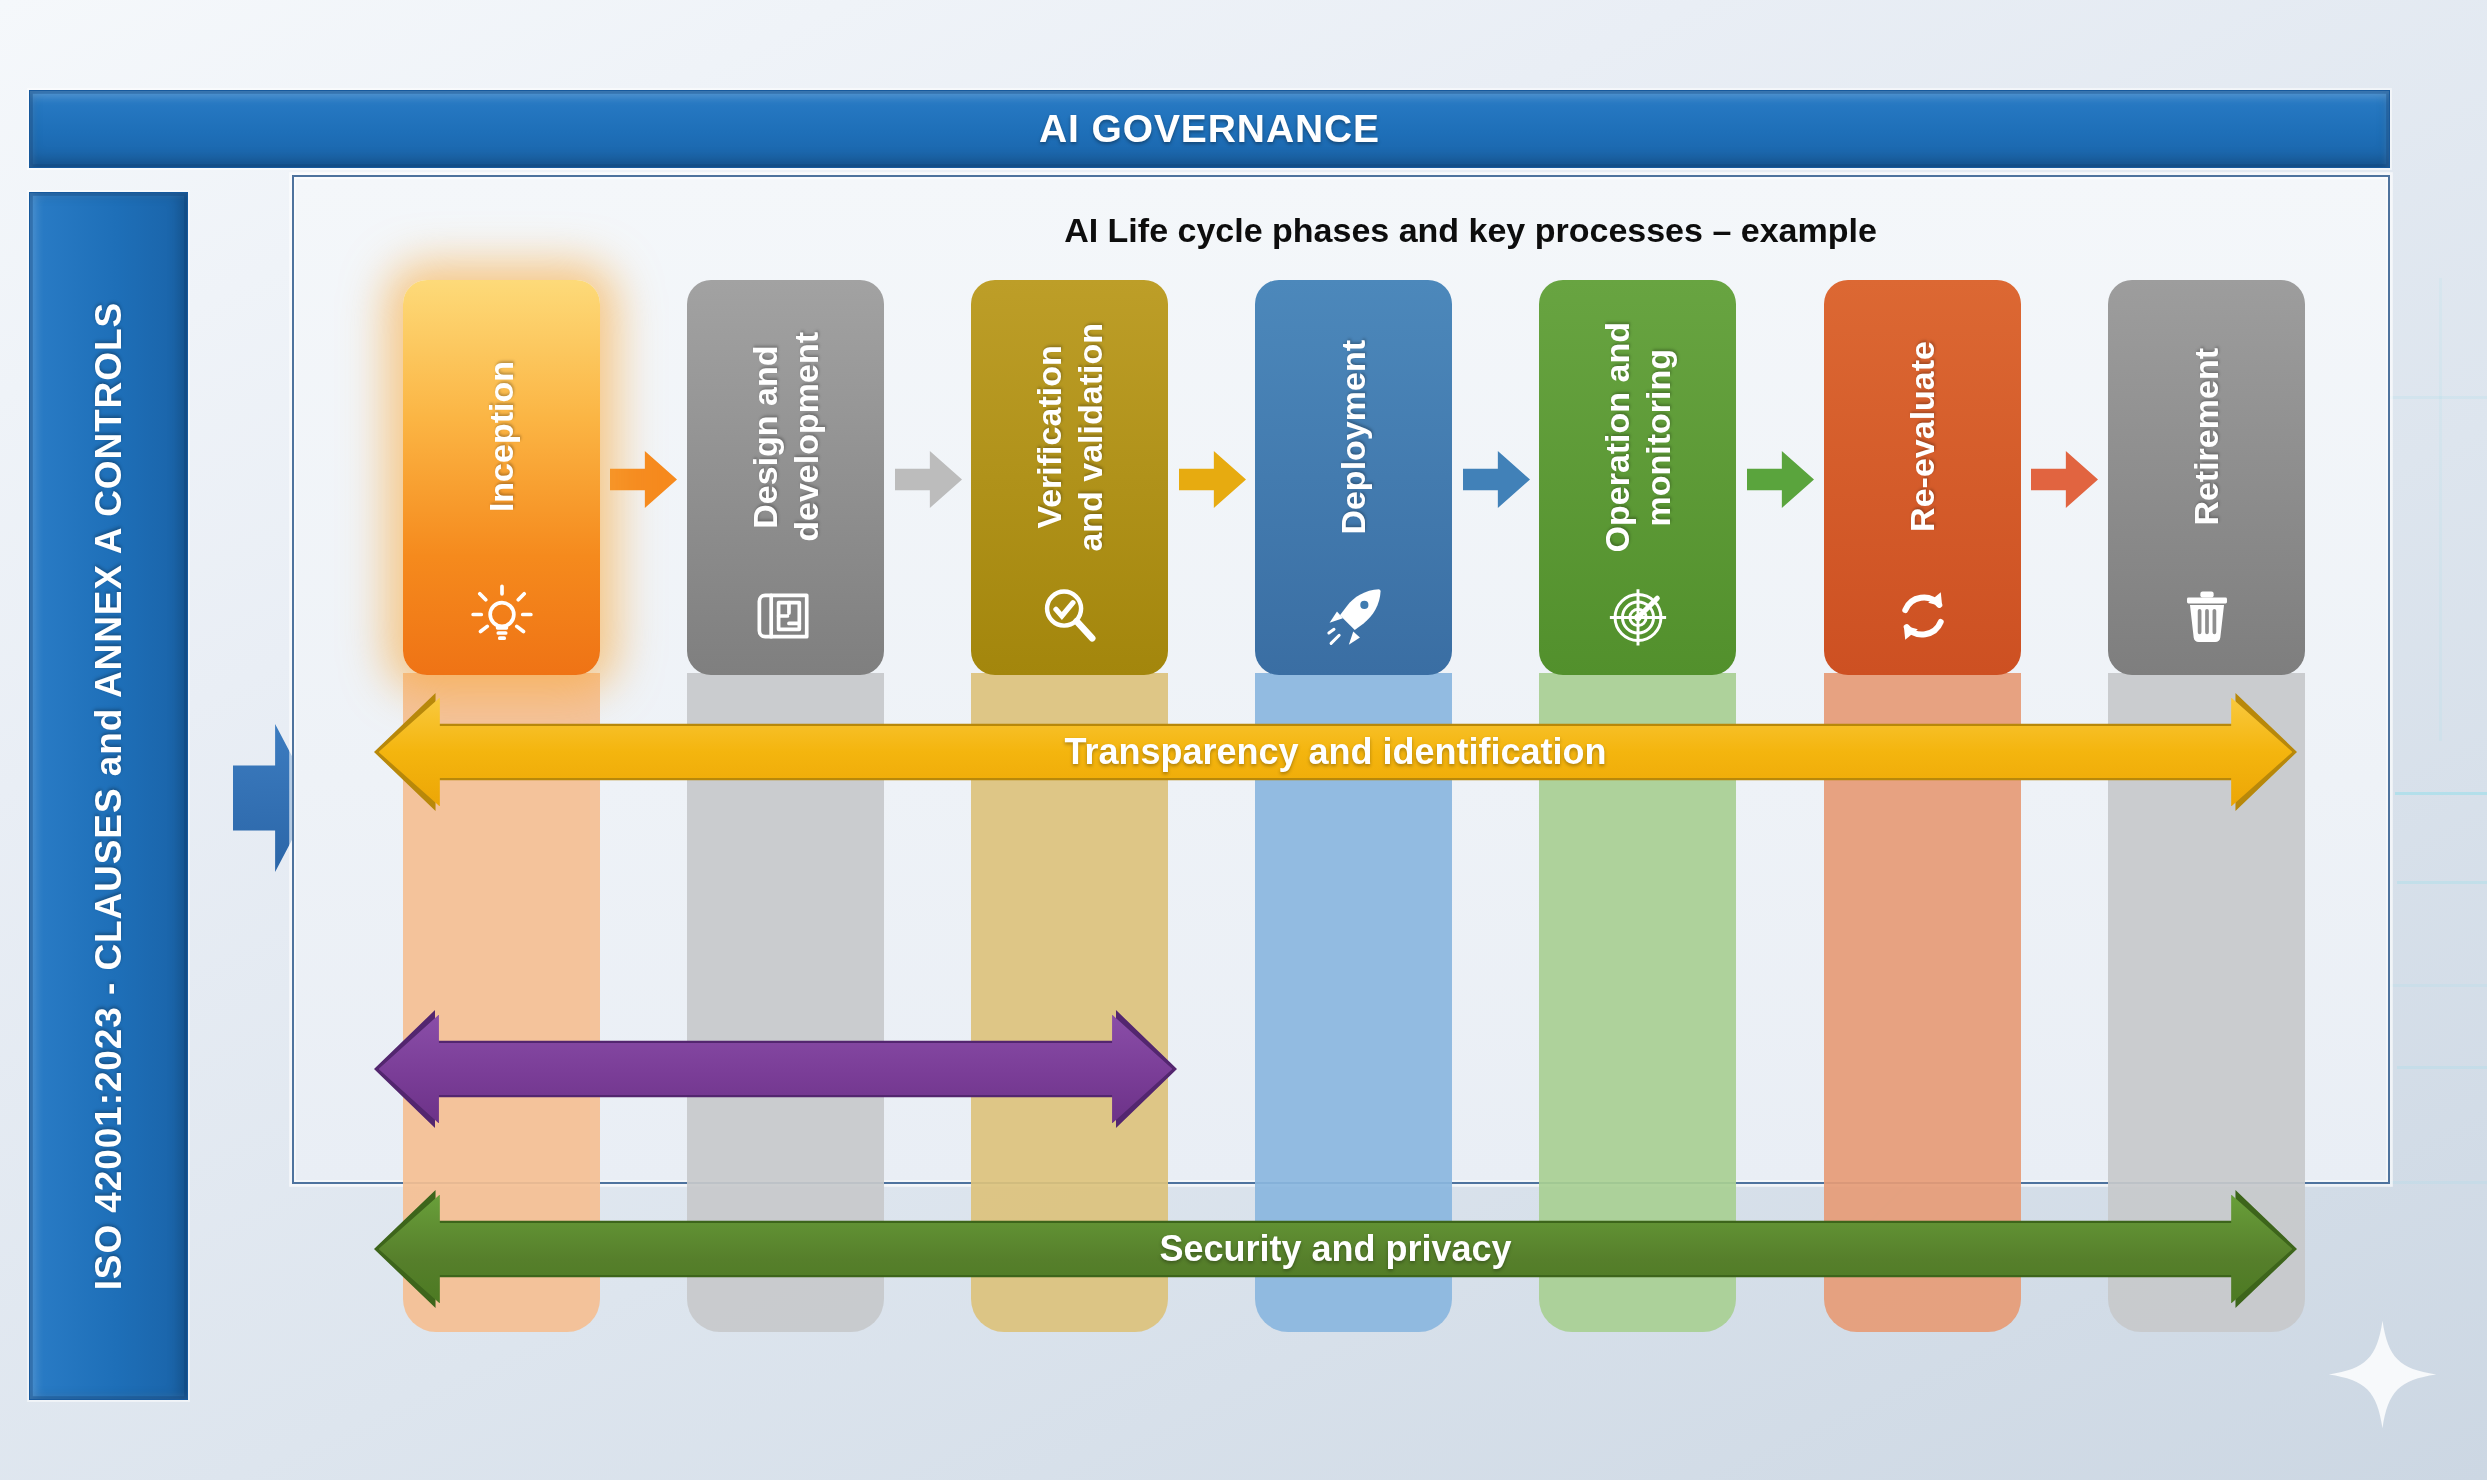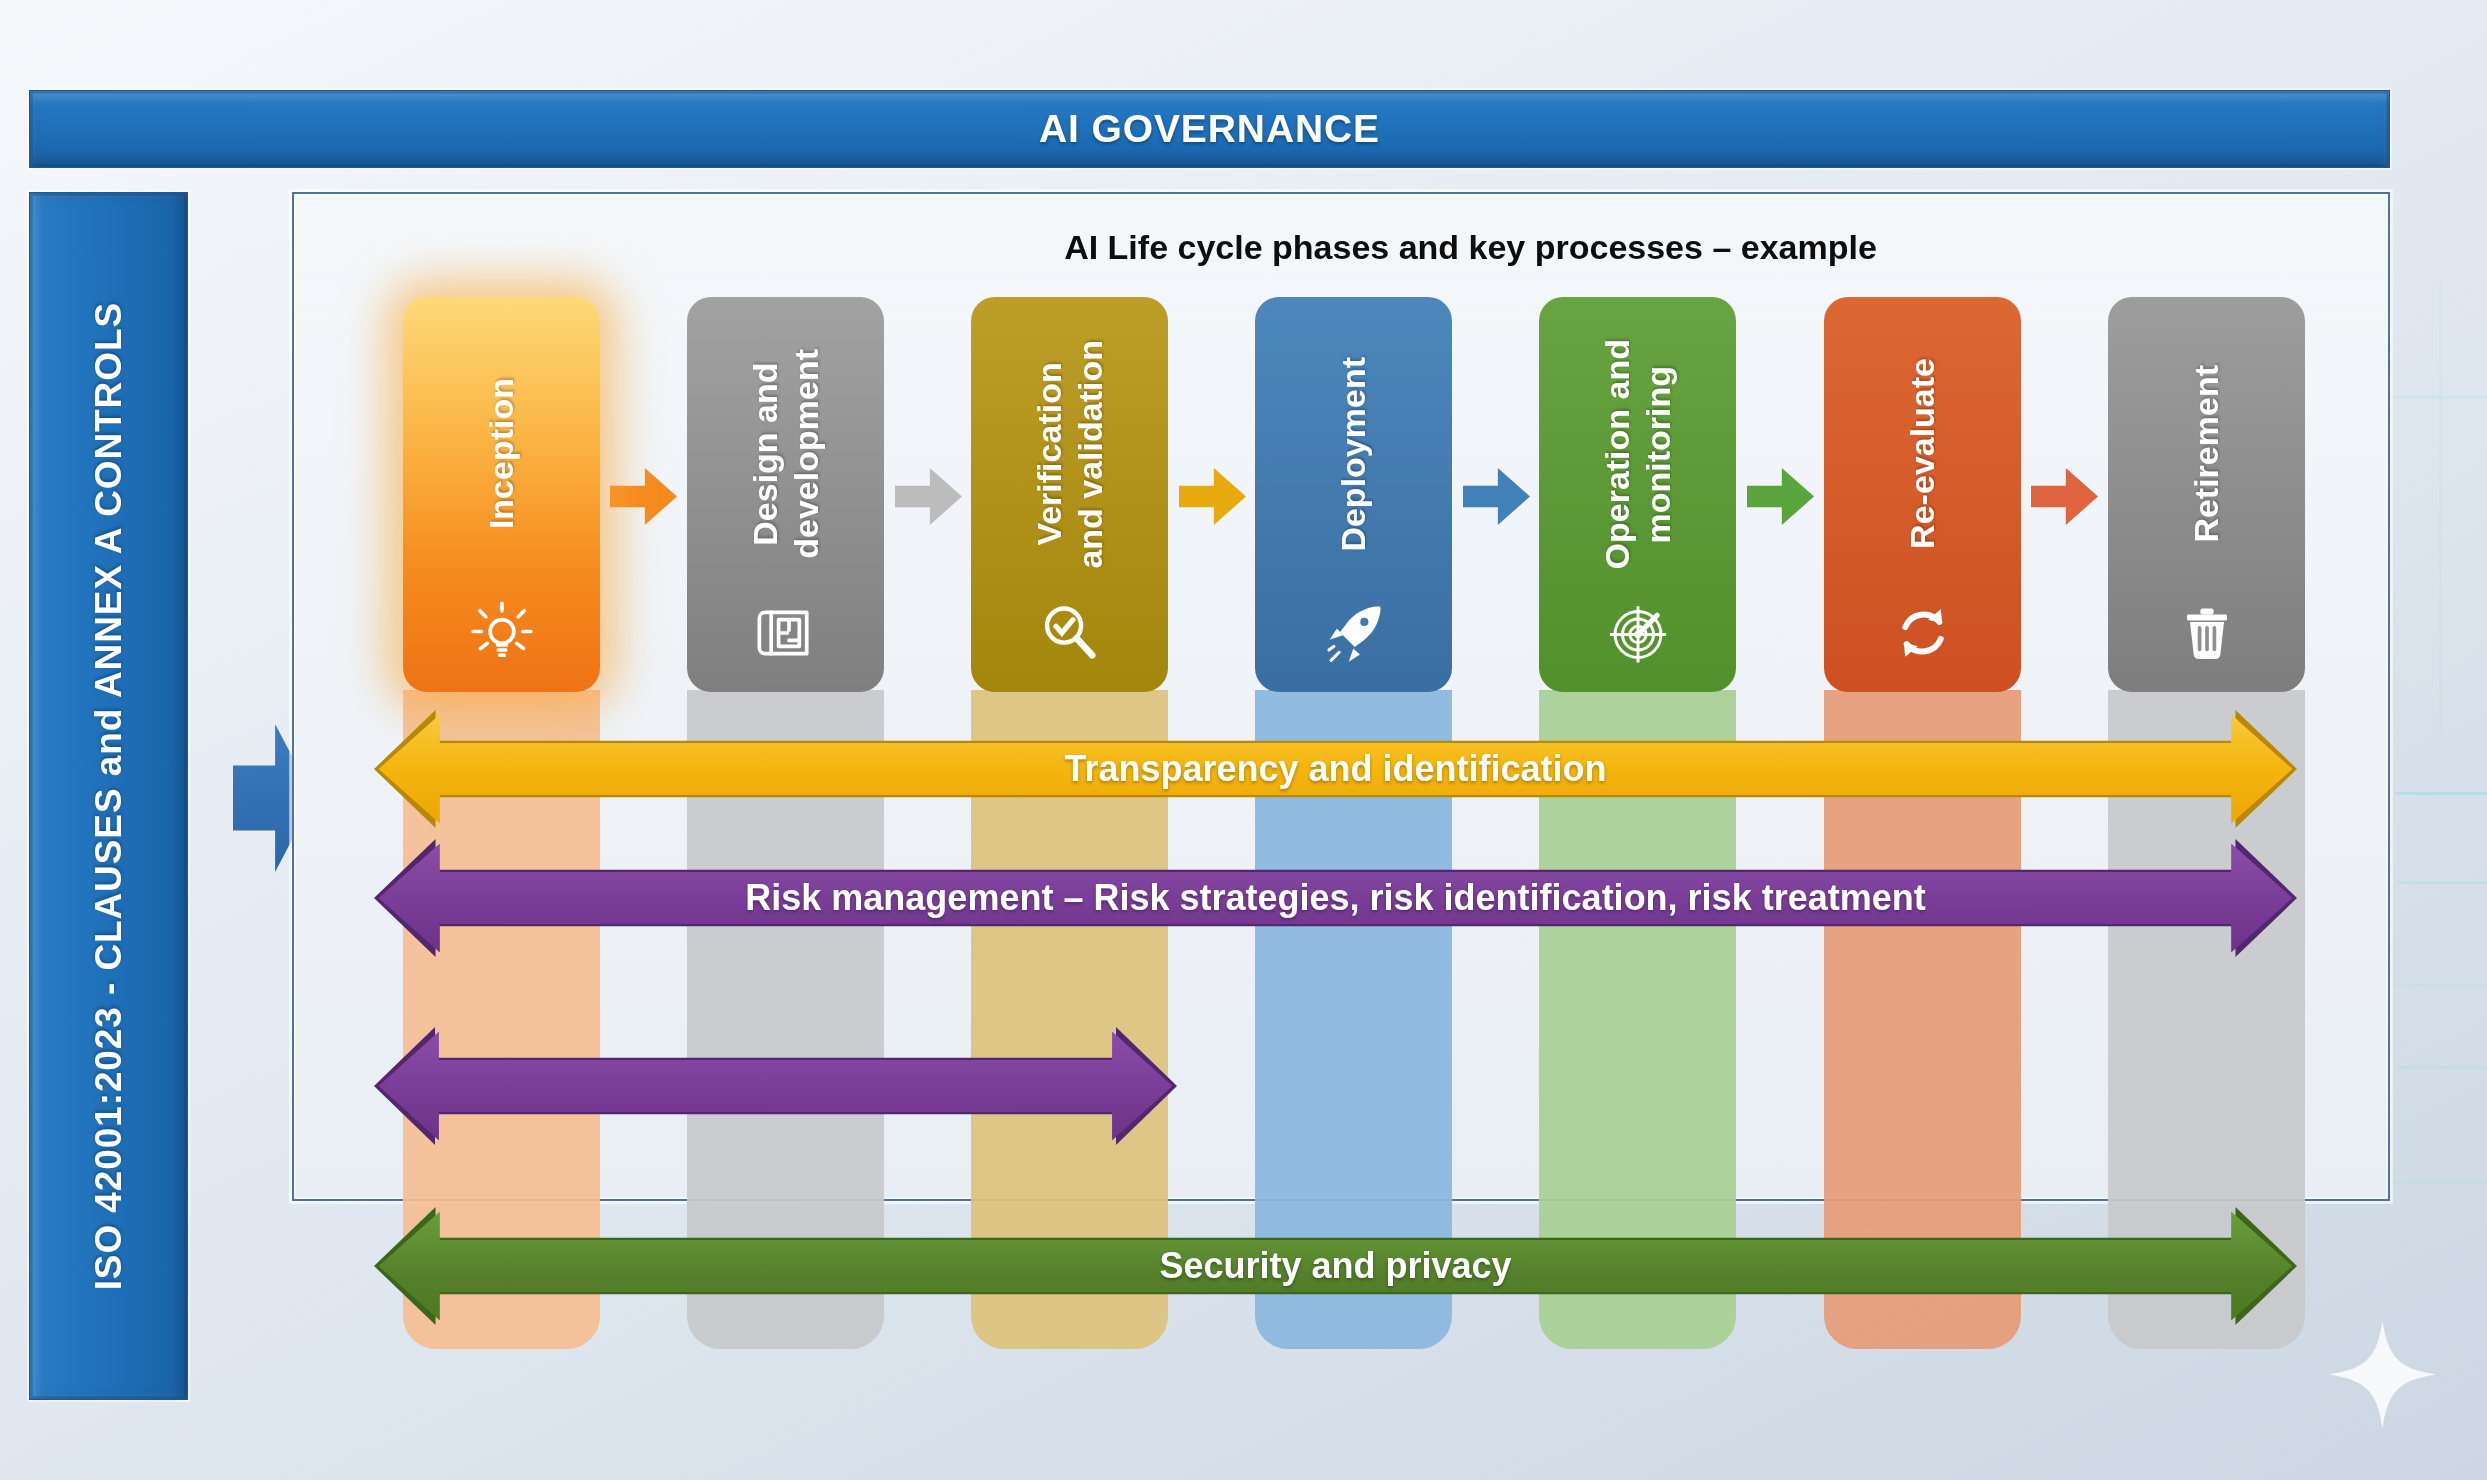--- a/index.html
+++ b/index.html
@@ -40,21 +40,21 @@
   
   .link-arrow{
     position:absolute;left:233px;top:724px;width:81px;height:148px;
     background:linear-gradient(180deg,#3c7cc0,#2b66a8);
     clip-path:polygon(0 28%,52% 28%,52% 0,100% 50%,52% 100%,52% 72%,0 72%);
     filter:drop-shadow(0 0 1.9px #1c4c82);
   }
 
   
   .panel{
-    position:absolute;left:292px;top:192px;width:2098px;height:1009px;
+    position:absolute;left:292px;top:175px;width:2098px;height:1009px;
     background:linear-gradient(180deg,#f4f7fa 0%,#eef2f7 60%,#e9eef5 100%);
     border:2.8px solid #4e739e;box-sizing:border-box;
     box-shadow:0 0 0 2.8px rgba(255,255,255,.65), inset 0 0 0 1.9px rgba(255,255,255,.5);
   }
   .panel-title{
     position:absolute;top:11px;left:0;width:100%;box-sizing:border-box;padding-left:259px;
     text-align:center;font-size:34px;font-weight:bold;color:#0d0d0d;
   }
 
   
@@ -268,25 +268,20 @@
   <div class="connector c4"></div>
   <div class="connector c5"></div>
   <div class="connector c6"></div>
 
   <div class="harrow yellow">
     <div class="arrow-shape outer"></div>
     <div class="arrow-shape inner"></div>
     <span class="harrow-label">Transparency and identification</span>
   </div>
 
-  <div class="harrow purple">
-    <div class="arrow-shape outer"></div>
-    <div class="arrow-shape inner"></div>
-    <span class="harrow-label">Risk management – Risk strategies, risk identification, risk treatment</span>
-  </div>
 
   <div class="harrow purple2 short">
     <div class="arrow-shape outer"></div>
     <div class="arrow-shape inner"></div>
   </div>
 
   <div class="harrow green">
     <div class="arrow-shape outer"></div>
     <div class="arrow-shape inner"></div>
     <span class="harrow-label">Security and privacy</span>

